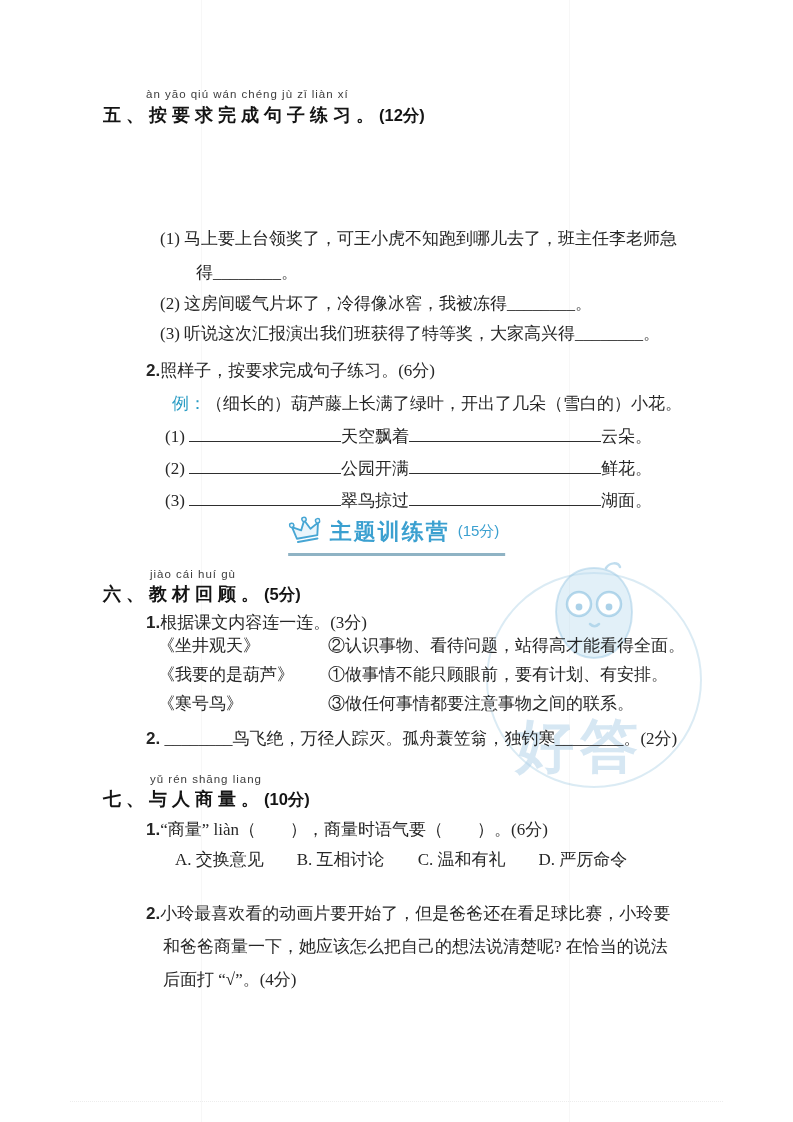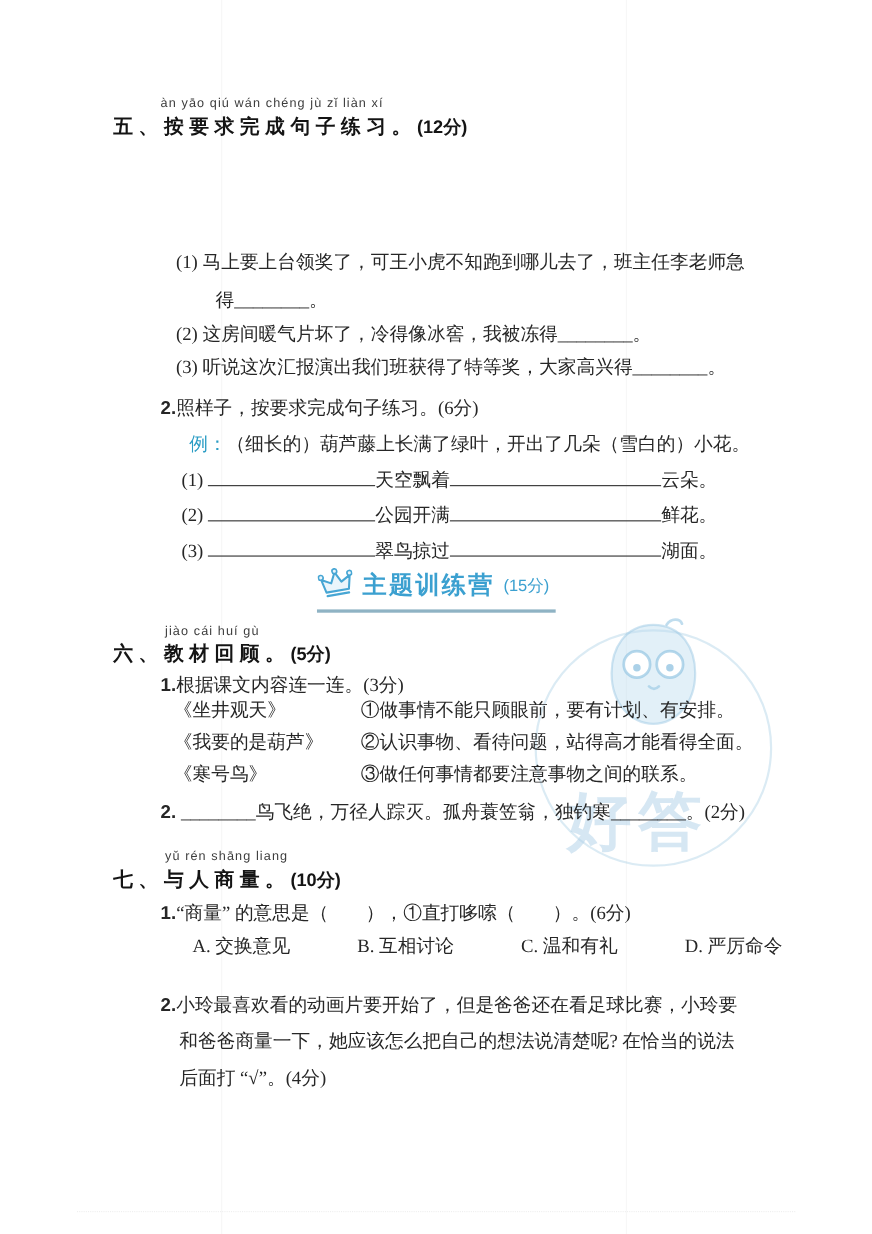--- a/index.html
+++ b/index.html
@@ -43,21 +43,21 @@
                 color:#3ba0d0;letter-spacing:2px;white-space:nowrap;}
   .banner-score{font-family:"Liberation Sans",sans-serif;font-size:15px;color:#3ba0d0;white-space:nowrap;}
   .crown{transform:rotate(-10deg);}
 
   
   .match-col{position:absolute;top:631px;line-height:29px;font-size:17px;white-space:nowrap;}
   .match-left{left:158px;}
   .match-right{left:328px;}
 
   
-  .optrow{position:absolute;left:175px;top:848px;display:flex;gap:61px;font-size:17px;white-space:nowrap;}
+  .optrow{position:absolute;left:175px;top:848px;display:flex;gap:33px;font-size:17px;white-space:nowrap;}
 
   .q2lines{position:absolute;left:146px;top:897px;line-height:33px;font-size:17px;}
   .q2lines .cont{padding-left:17px;}
 </style>
 </head>
 <body>
 
 <div class="page">
 
   <div class="scanline" style="left:201px"></div>
@@ -134,36 +134,36 @@
   <div class="line" style="left:146px;top:611px">
     <span class="qn">1.</span><span>根据课文内容连一连。(3分)</span>
   </div>
 
   <div class="match-col match-left">
     <div>《坐井观天》</div>
     <div>《我要的是葫芦》</div>
     <div>《寒号鸟》</div>
   </div>
   <div class="match-col match-right">
+    <div>②认识事物、看待问题，站得高才能看得全面。</div>
     <div>①做事情不能只顾眼前，要有计划、有安排。</div>
-    <div>②认识事物、看待问题，站得高才能看得全面。</div>
     <div>③做任何事情都要注意事物之间的联系。</div>
   </div>
 
   <div class="line" style="left:146px;top:727px">
     <span class="qn">2.</span><span> ________鸟飞绝，万径人踪灭。孤舟蓑笠翁，独钓寒________。(2分)</span>
   </div>
 
   <div class="pinyin" style="left:150px;top:773px">yǔ  rén shāng liang</div>
   <div class="heading" style="left:103px;top:787px">
     <span class="sp">七、与人商量。</span><span class="score">(10分)</span>
   </div>
 
   <div class="line" style="left:146px;top:818px">
-    <span class="qn">1.</span><span>“商量” 的意思是（　　），①直打哆嗦（　　）。(6分)</span>
+    <span class="qn">1.</span><span>“商量” liàn（　　），商量时语气要（　　）。(6分)</span>
   </div>
 
   <div class="optrow">
     <span>A. 交换意见</span>
     <span>B. 互相讨论</span>
     <span>C. 温和有礼</span>
     <span>D. 严厉命令</span>
   </div>
 
   <div class="q2lines">

